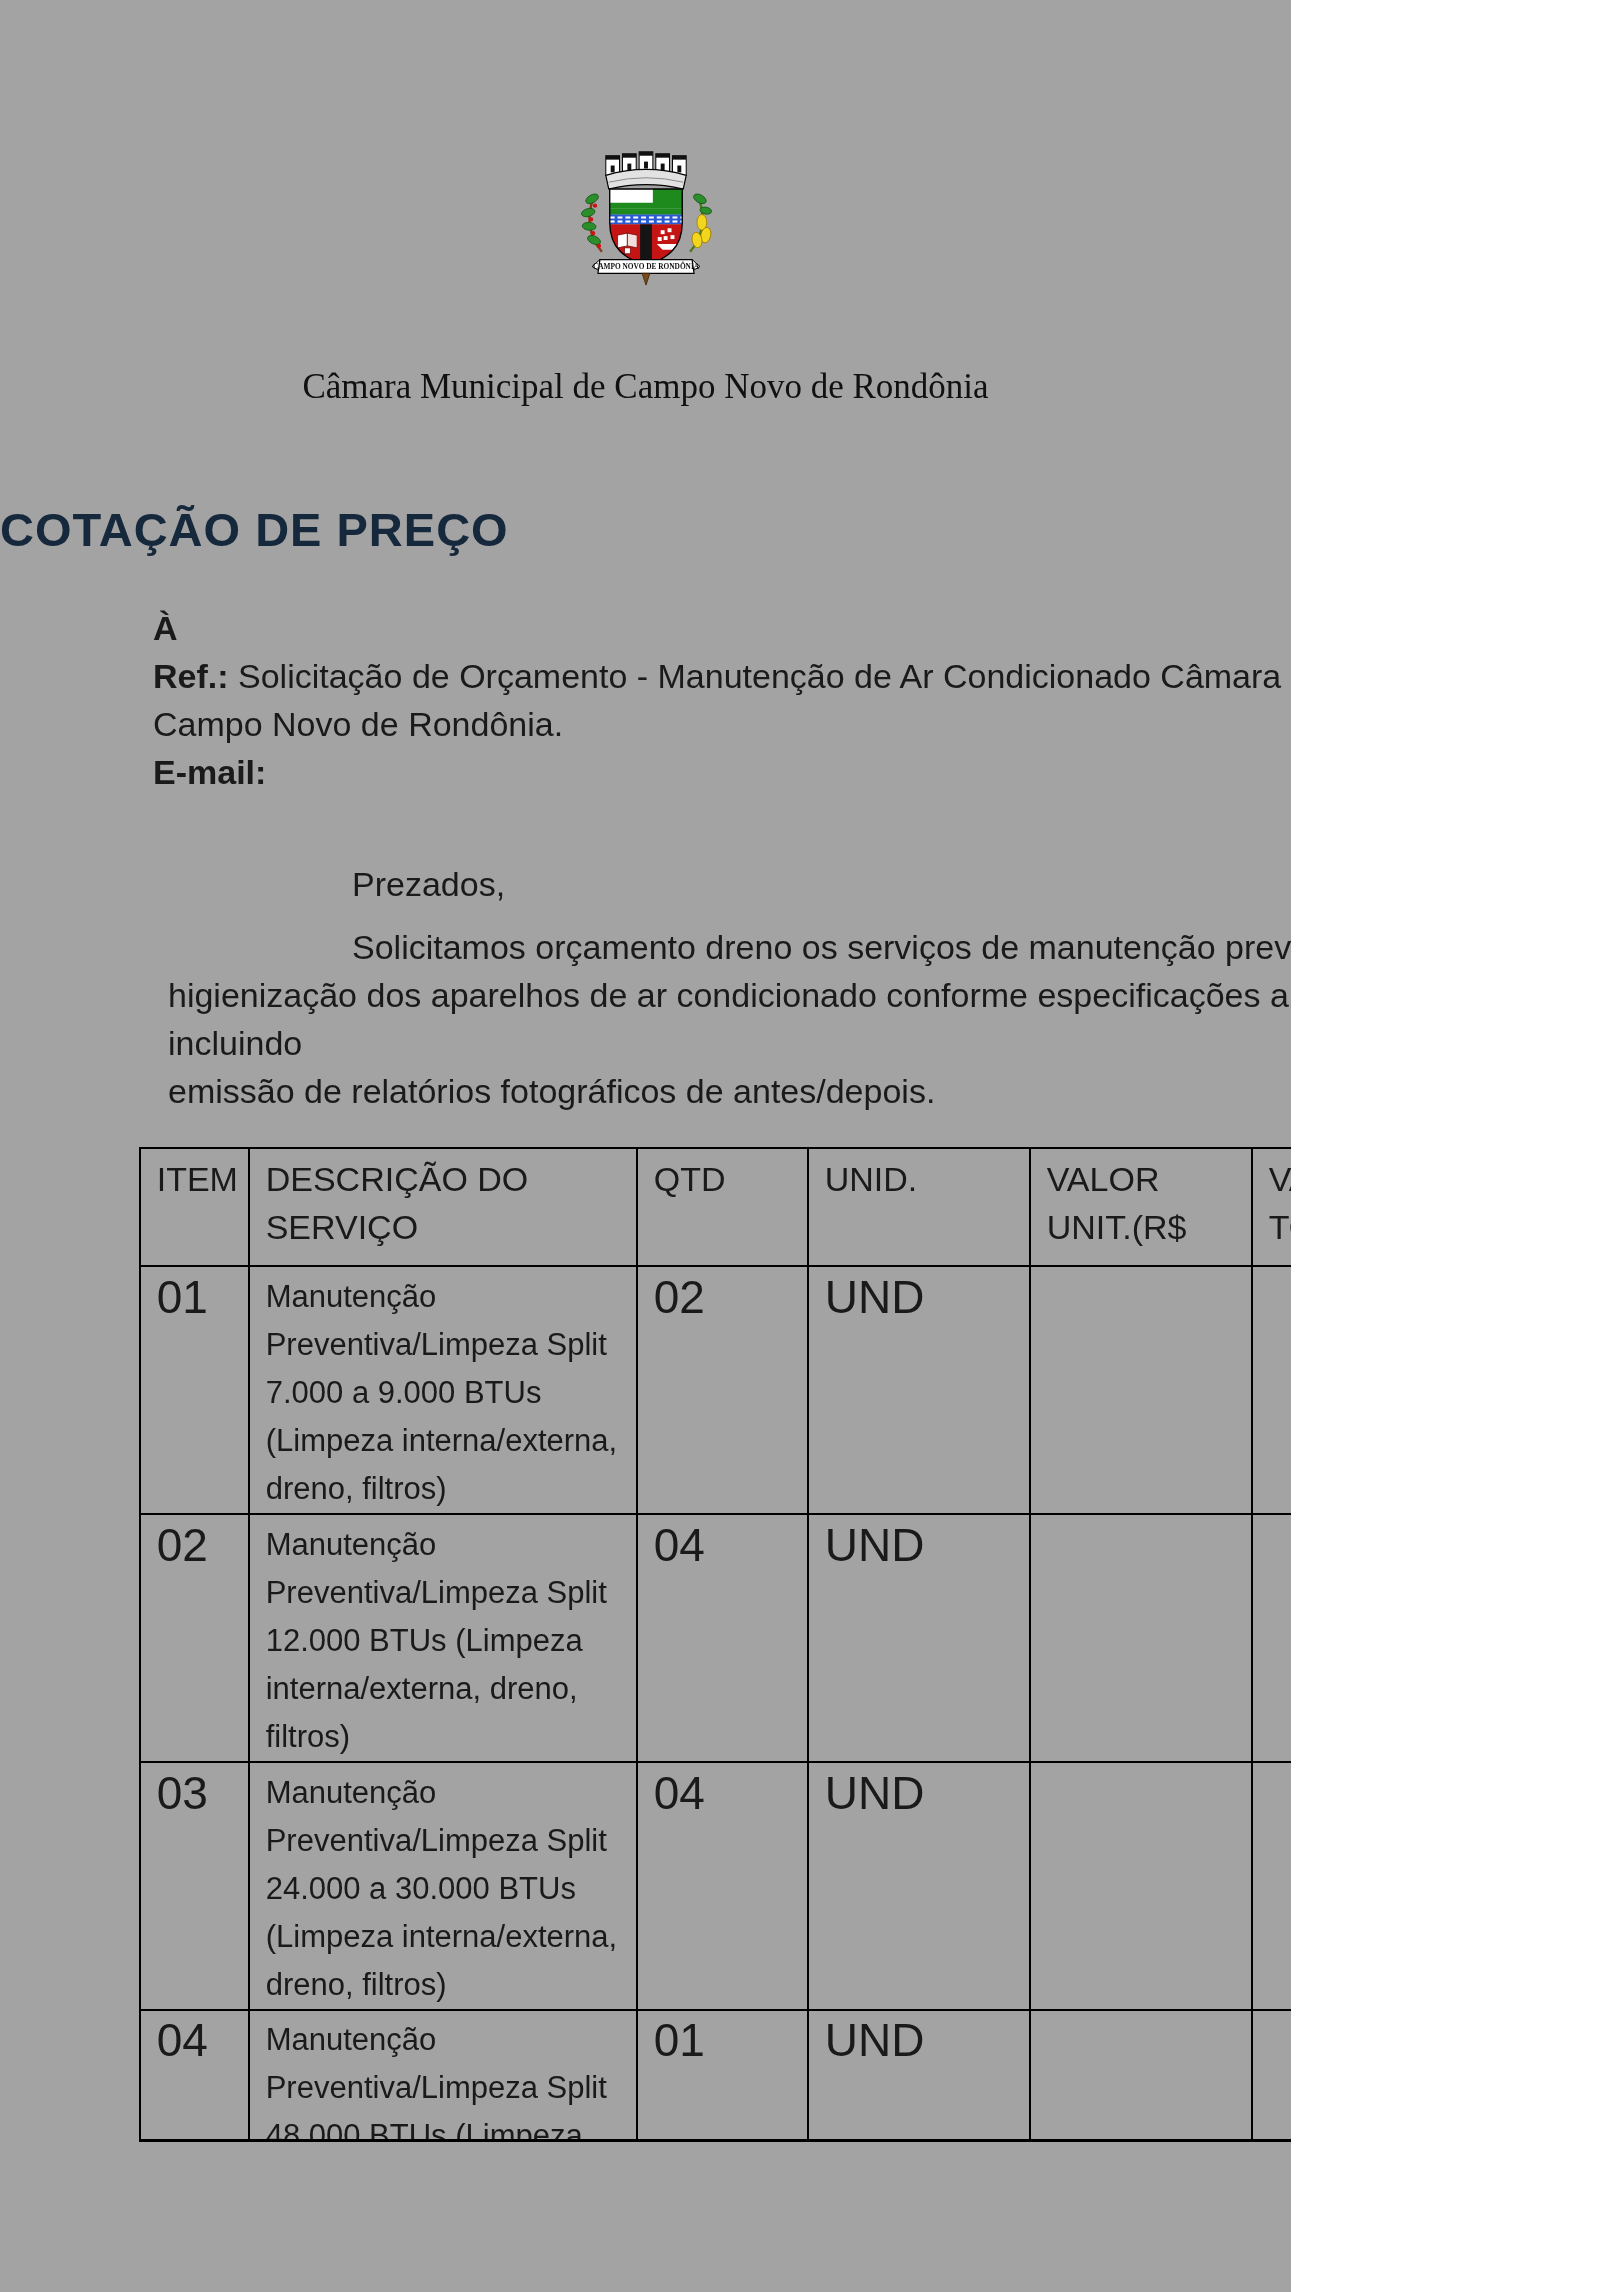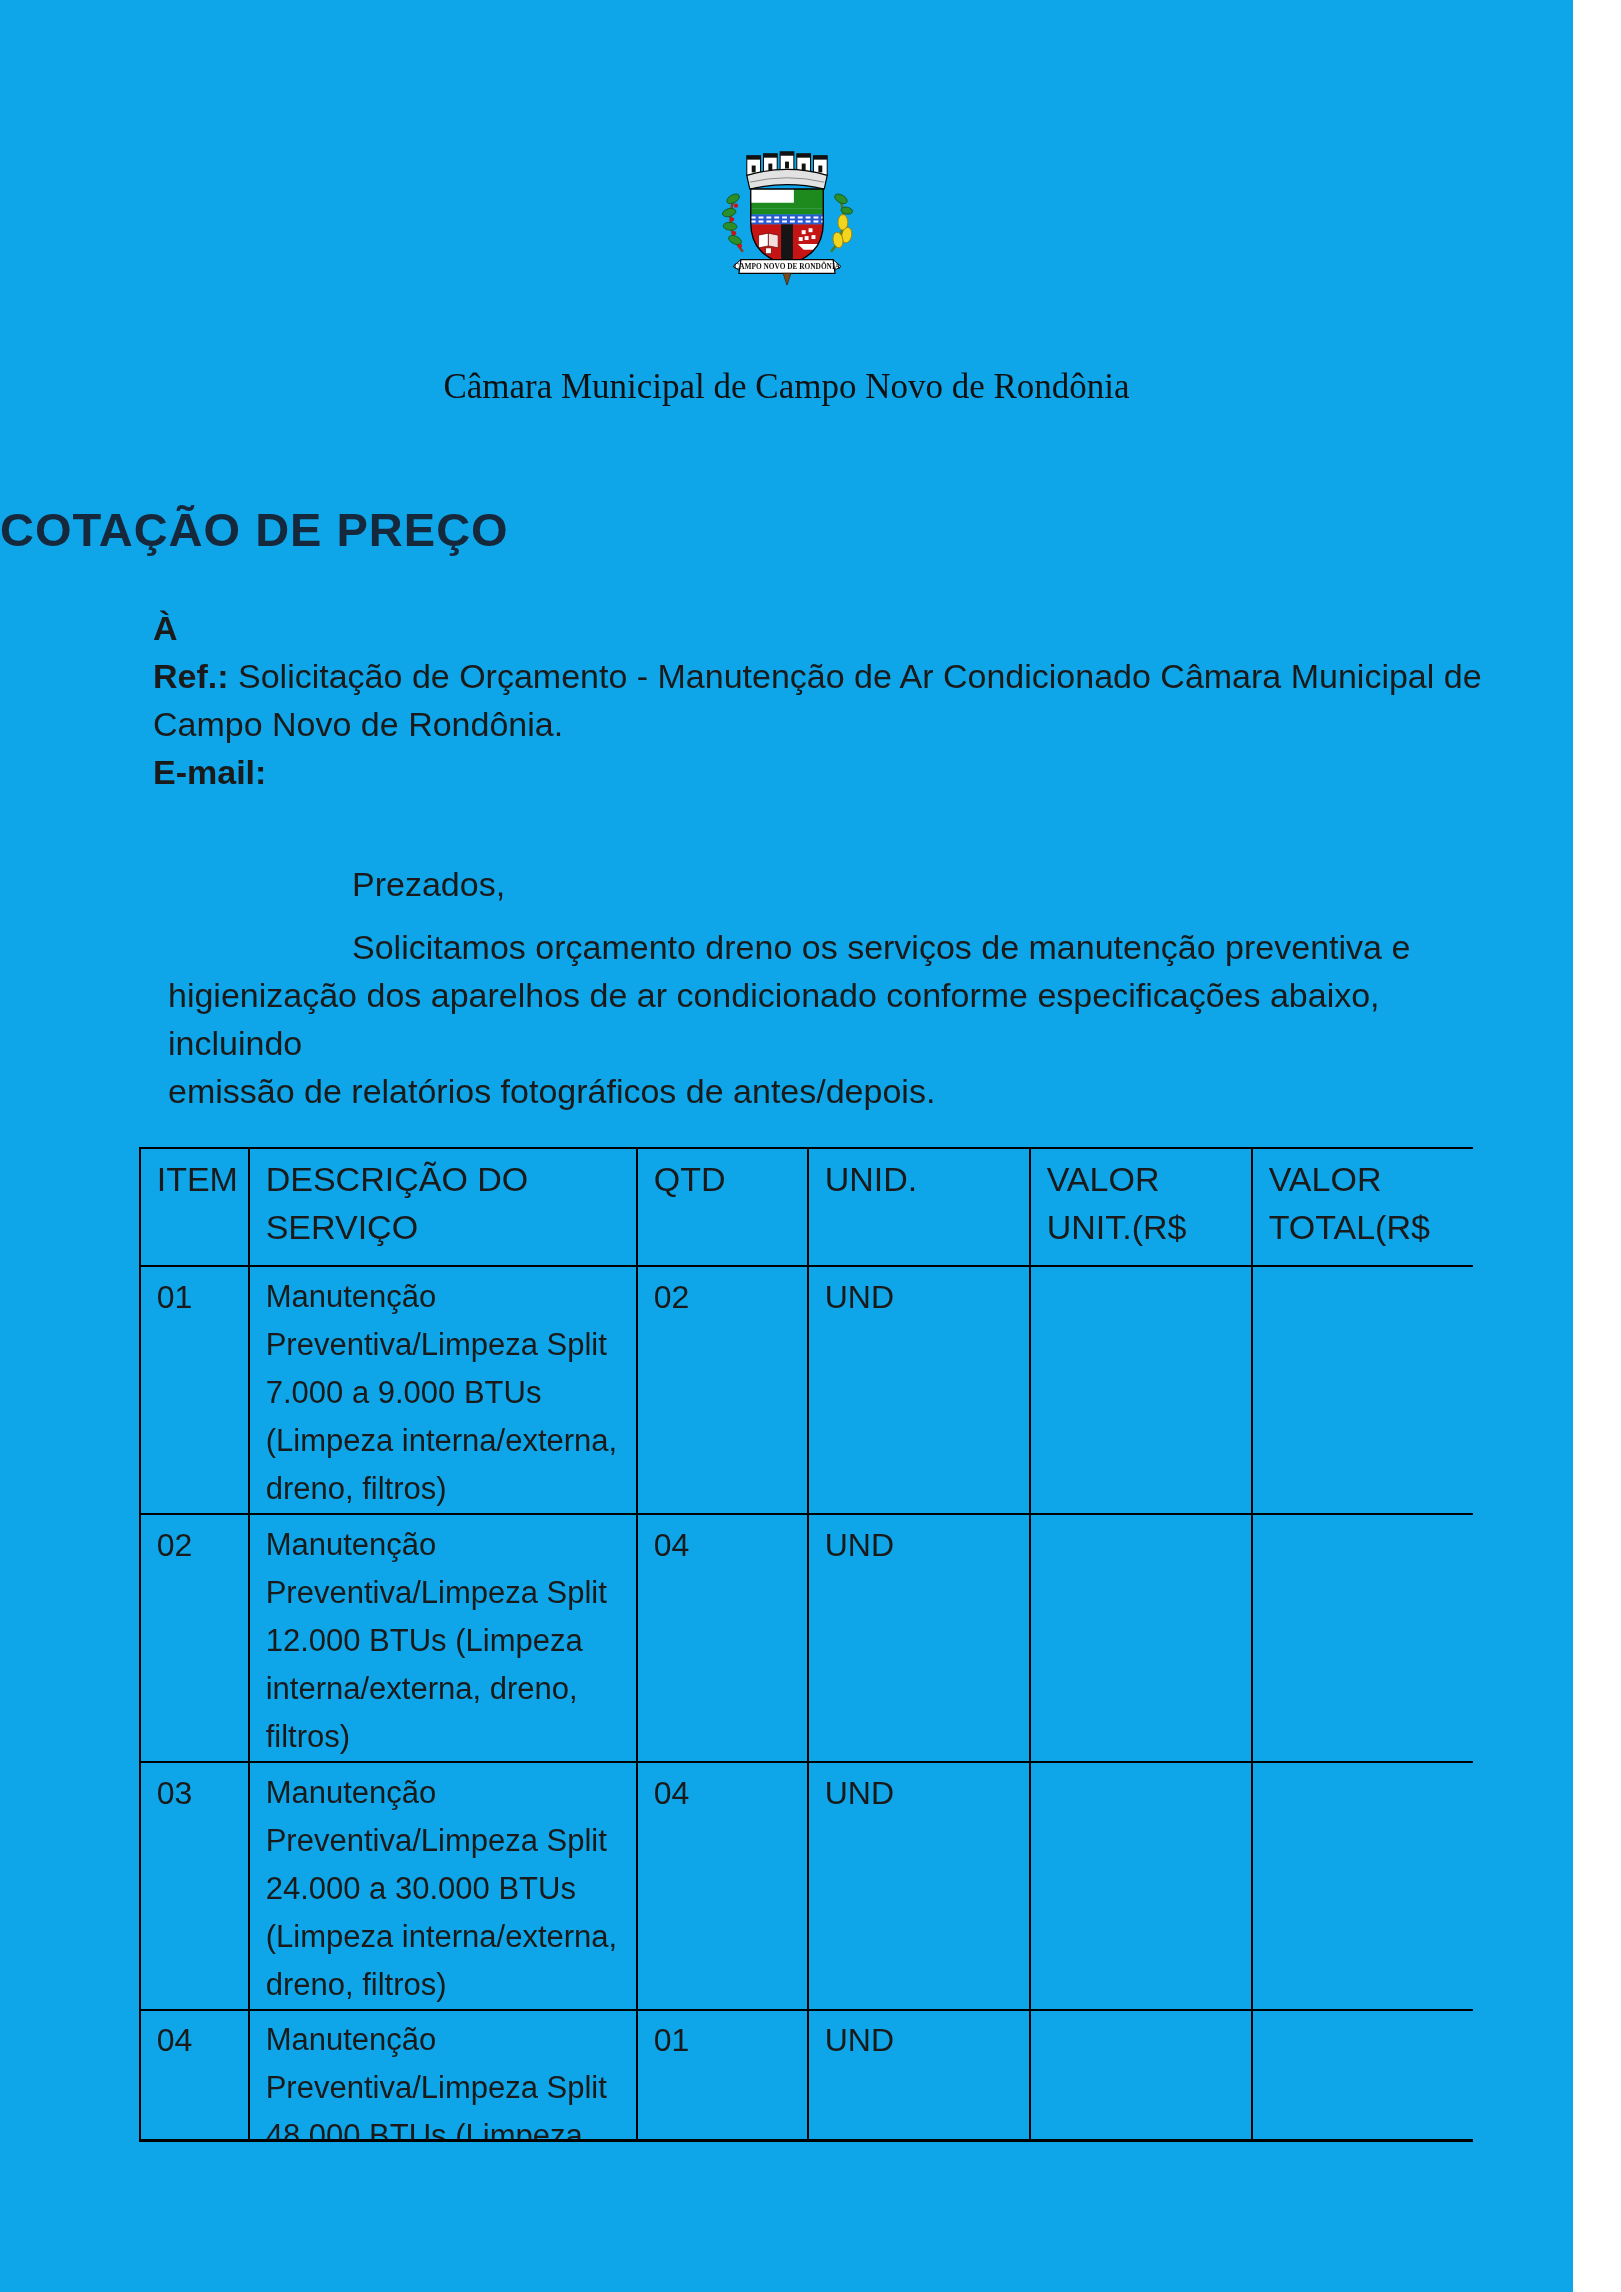--- a/index.html
+++ b/index.html
@@ -1,20 +1,20 @@
 <!DOCTYPE html>
 <html lang="pt-BR"><head>
 <meta charset="utf-8">
 <style>
   html,body{margin:0;padding:0;background:#ffffff;}
   .page{
     position:relative;
-    width:1573px;
+    width:1291px;
     height:2293px;
-    background:#0ea5e9;
+    background:#a3a3a3;
     overflow:hidden;
     font-family:"Liberation Sans", sans-serif;
     color:#1a1a1a;
   }
   
   .logo-wrap{
     position:absolute; top:142px; left:50%; transform:translateX(-50%);
     width:167px; height:149px;
   }
   .org-line1{
@@ -68,21 +68,21 @@
     padding:5.9px 7.8px 0 15.7px;
     line-height:48px;
     white-space:pre-line;
     overflow:hidden;
   }
   table.quote th{
     font-weight:normal;
     font-size:34px;
     height:110px;
   }
-  td.c-item, td.c-qtd, td.c-unid{font-size:32px;}
+  td.c-item, td.c-qtd, td.c-unid{font-size:46px;}
   td.c-desc{font-size:31px;}
   tr.row-full td{height:235px;}
   tr.row-cut td{height:128px;}
 </style>
 </head>
 <body>
 
 <div class="page">
 
   <div class="logo-wrap">

